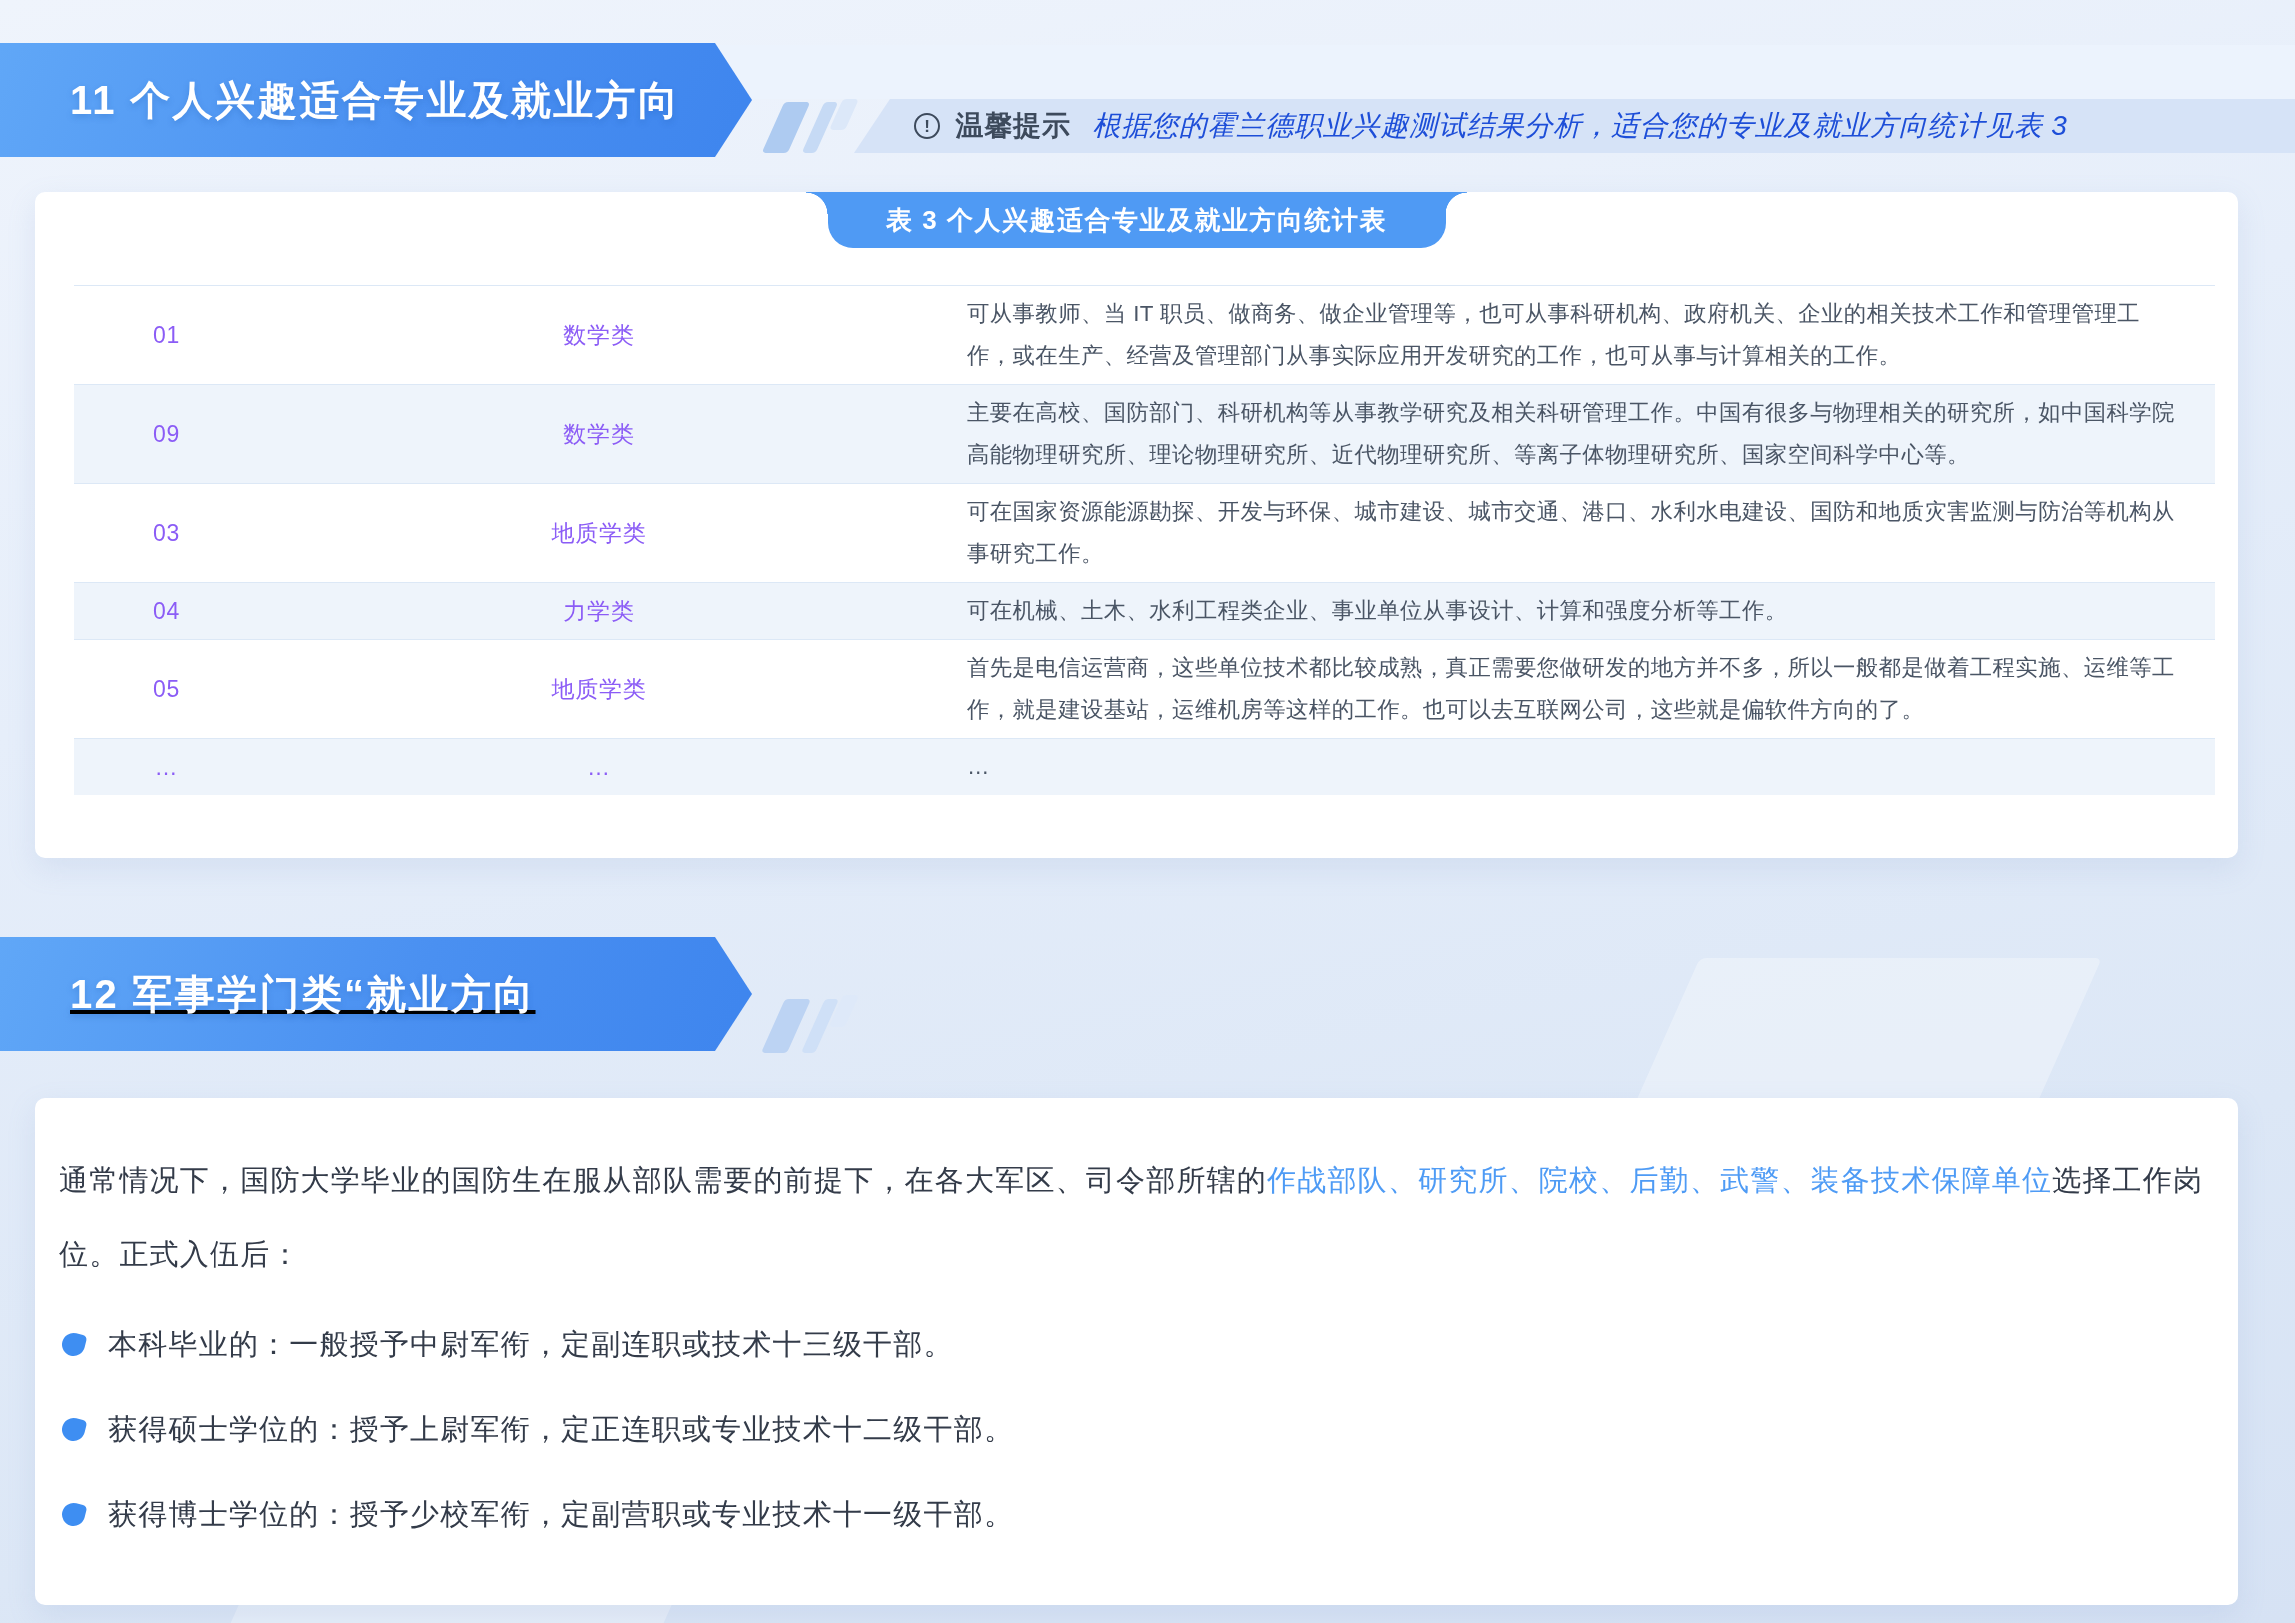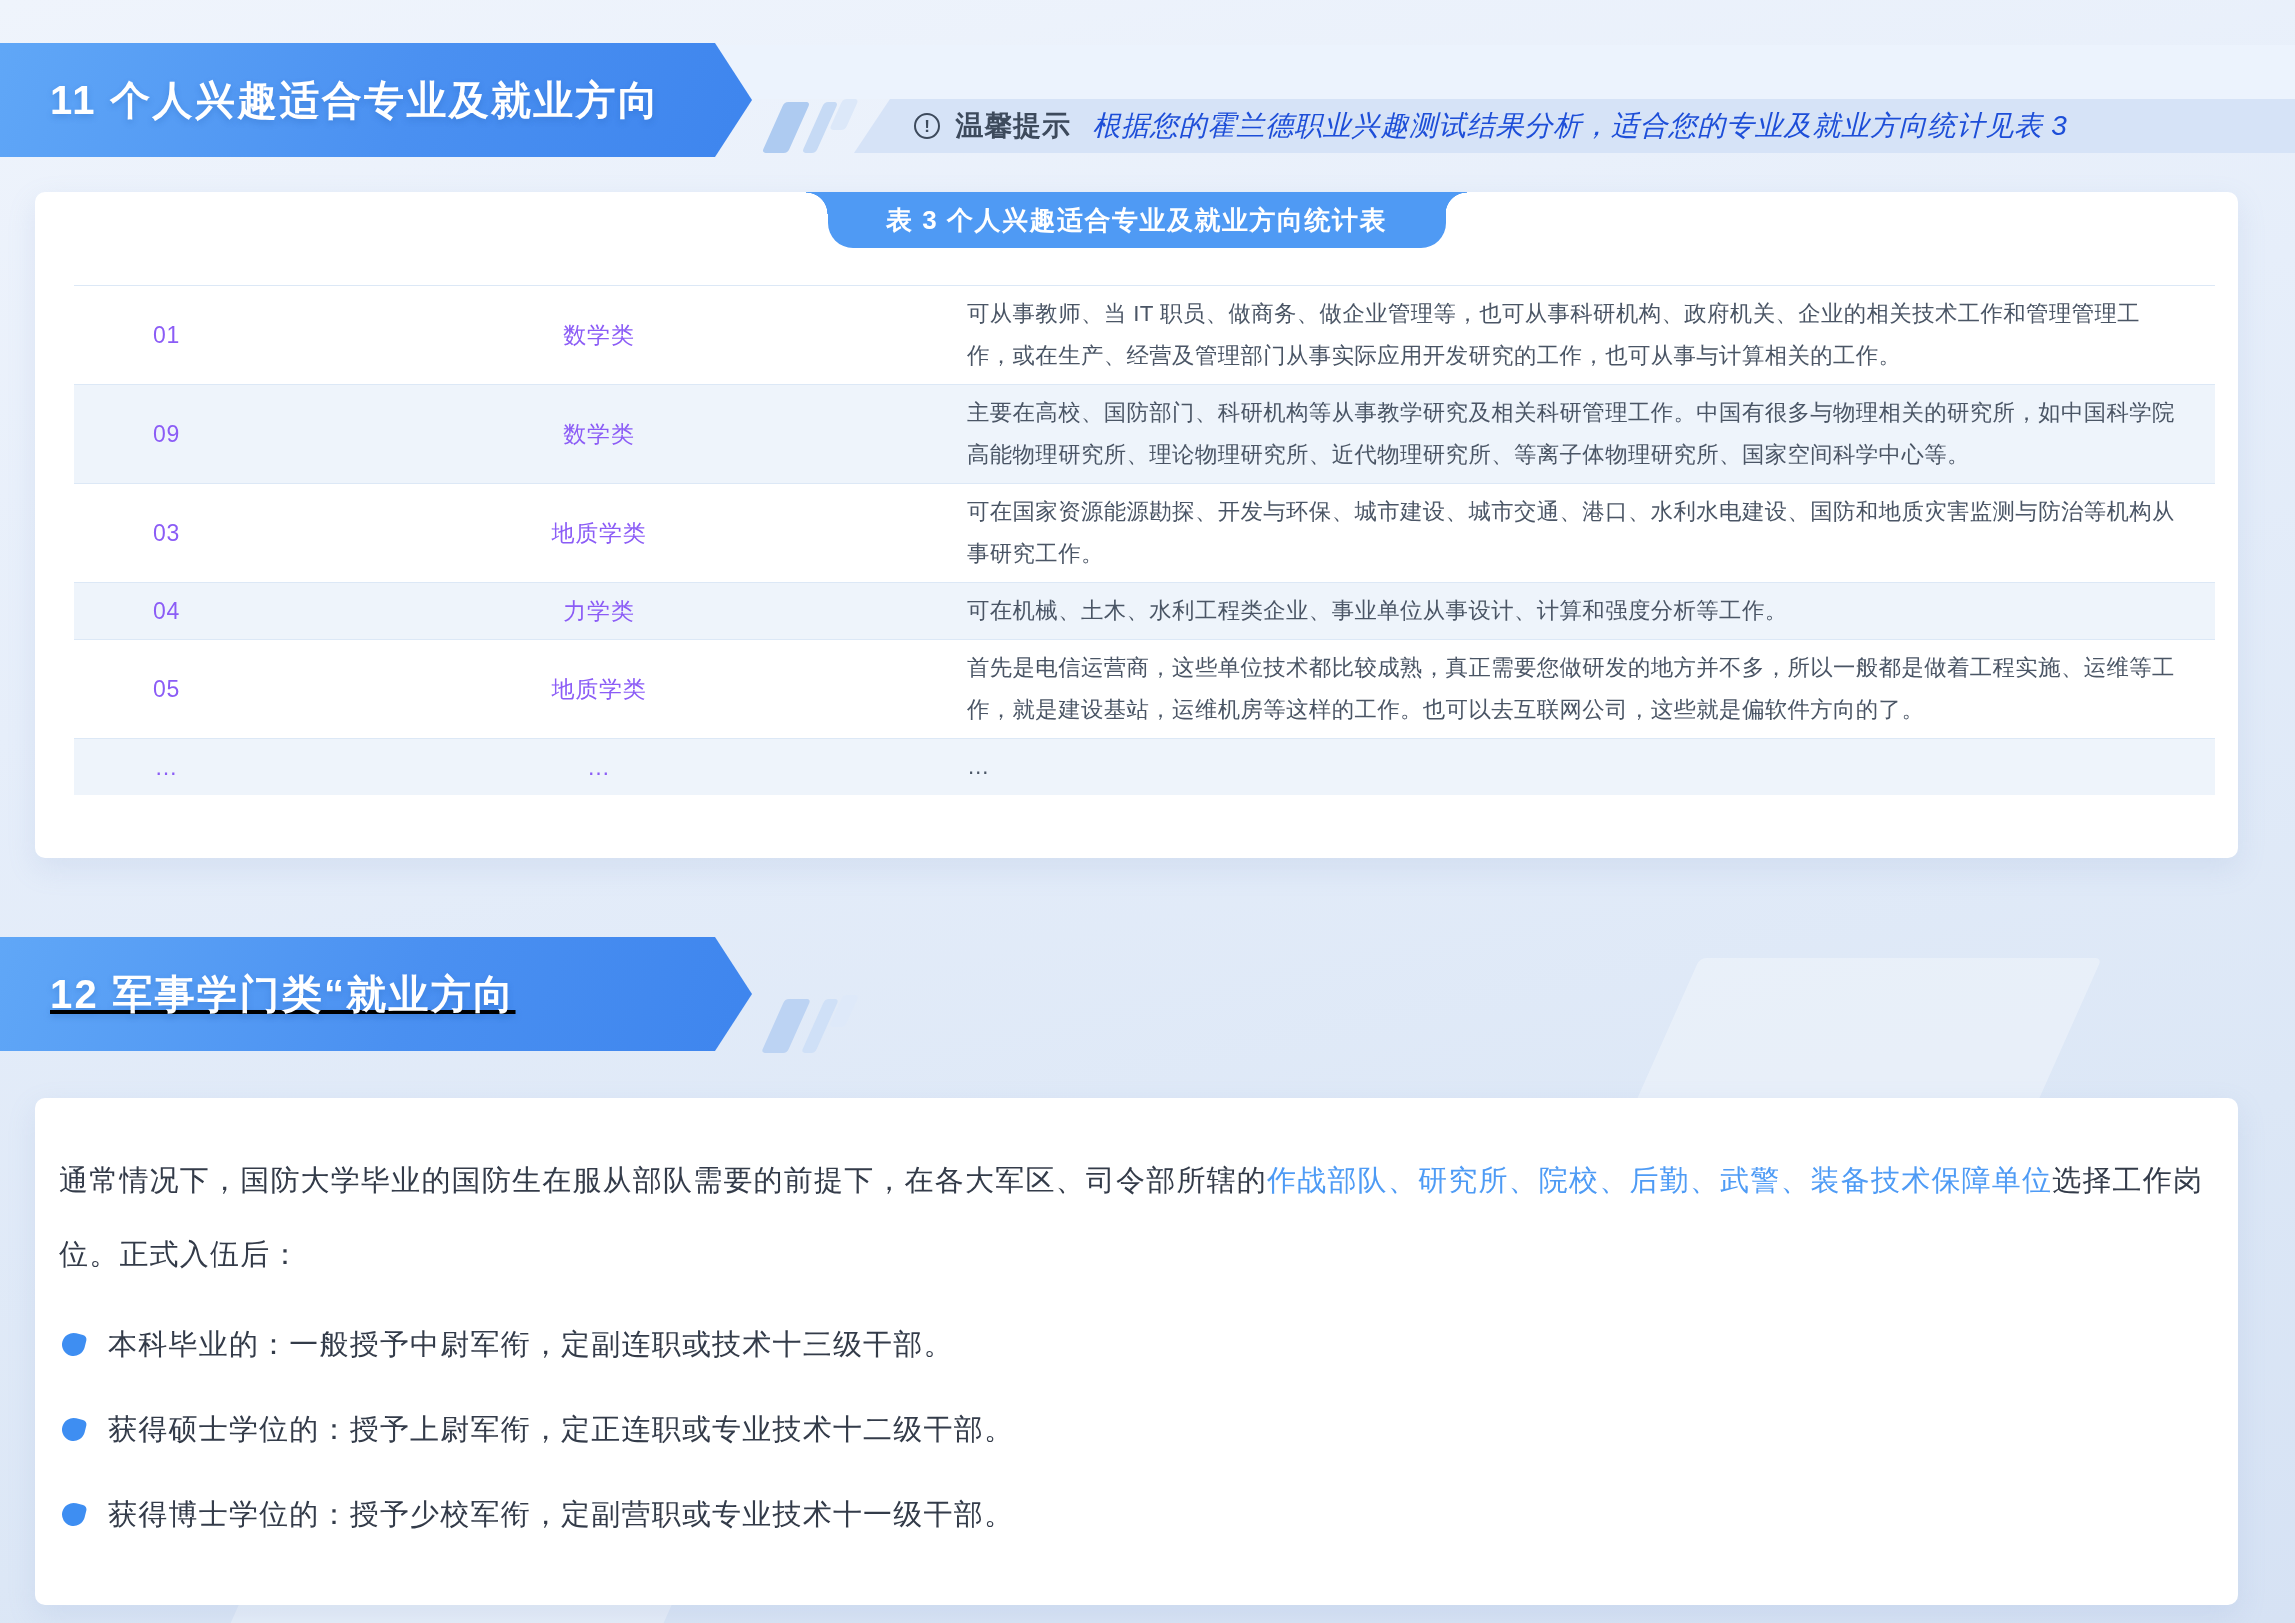--- a/index.html
+++ b/index.html
@@ -30,21 +30,21 @@
     display:flex;align-items:center;justify-content:center;flex:none;
   }
   .tip-label{font-size:28px;font-weight:bold;color:#3D4A5C;letter-spacing:0.8px;}
   .tip-text{font-size:28px;color:#1d4ed8;letter-spacing:0.8px;margin-left:6.2px;font-style:italic;}
 
   
   .banner{
     position:absolute;left:0;width:752px;height:114px;
     background:linear-gradient(112deg,#60A7F7 0%,#4A90F1 55%,#3E85EE 100%);
     clip-path:polygon(0 0,715px 0,752px 57px,715px 114px,0 114px);
-    display:flex;align-items:center;padding-left:50px;box-sizing:border-box;
+    display:flex;align-items:center;padding-left:70px;box-sizing:border-box;
     filter:drop-shadow(7px 7px 0 rgba(255,255,255,.85));
   }
   .banner-11{top:43px;}
   .banner-12{top:937px;text-decoration:underline;}
   .banner-title{
     font-size:40px;font-weight:bold;color:#FFFFFF;letter-spacing:2.3px;white-space:nowrap;
     text-shadow:0 3.1px 6.2px rgba(27,88,176,.28);
   }
   .stripe{position:absolute;transform:skewX(-24deg);border-radius:3.9px;}
   .s11-1{left:773px;top:102px;width:26px;height:51px;background:#AECBF1;}

